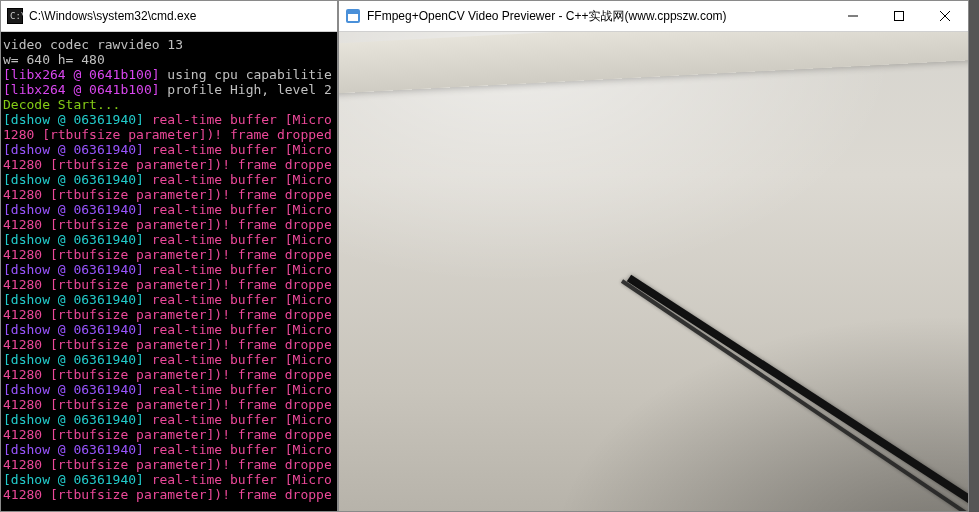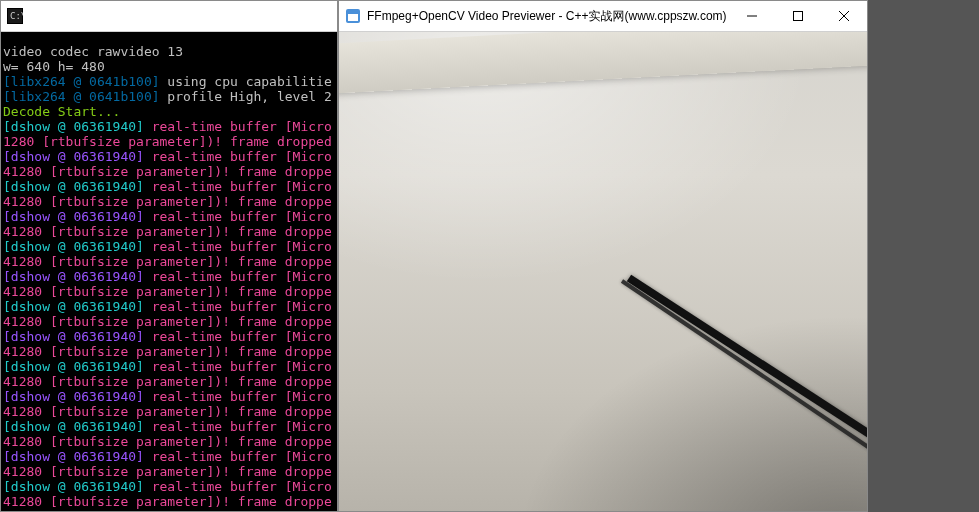--- a/index.html
+++ b/index.html
@@ -61,34 +61,34 @@
   
   #cmd-win { left: 0; top: 0; width: 338px; height: 512px; }
   #cmd-win .titlebar { background: #fff; }
   .cmd-body {
     flex: 1;
     background: #000;
     font-family: Consolas, "Lucida Console", monospace;
     font-size: 13px;
     line-height: 15px;
     color: #c0c0c0;
-    padding: 12px 2px 2px 2px;
+    padding: 5px 2px 2px 2px;
     overflow: hidden;
     white-space: pre;
   }
   .cmd-body .ln { display: block; white-space: pre; overflow: hidden; }
   .c-white  { color: #84cc16; }
   .c-grey   { color: #c0c0c0; }
-  .c-green  { color: #0369a1; }
+  .c-green  { color: #d946ef; }
   .c-cyan   { color: #22cccc; }
   .c-mag    { color: #ec4899; }
   .c-purple { color: #9955ff; }
 
   
-  #prev-win { left: 338px; top: 0; width: 530px; height: 512px; }
+  #prev-win { left: 338px; top: 0; width: 631px; height: 512px; }
   .prev-body {
     flex: 1;
     position: relative;
     overflow: hidden;
     background: linear-gradient(180deg, #d7d5cf 0%, #dcd9d2 30%, #c8c4bb 75%, #b7b3aa 100%);
   }
   .prev-body::before {
     content: "";
     position: absolute;
     left: -40px; right: -40px; top: -40px; bottom: -40px;
@@ -128,20 +128,21 @@
 
 <div id="cmd-win" class="win">
   <div class="titlebar">
     <span class="icon">
       <svg width="16" height="16" viewBox="0 0 16 16">
           <rect x="0" y="0" width="16" height="16" fill="#000"></rect>
           <rect x="1" y="1" width="14" height="14" fill="#1a1a1a"></rect>
           <text x="3" y="11" font-size="9" fill="#ccc" font-family="monospace">C:\</text>
         </svg>
     </span>
+    <span class="title-text">C:\Windows\system32\cmd.exe</span>
   </div>
   <div class="cmd-body" id="cmd-body"><span class="ln"><span class="c-grey">video codec rawvideo 13</span></span><span class="ln"><span class="c-grey">w= 640 h= 480</span></span><span class="ln"><span class="c-green">[libx264 @ 0641b100]</span><span class="c-grey"> using cpu capabilitie</span></span><span class="ln"><span class="c-green">[libx264 @ 0641b100]</span><span class="c-grey"> profile High, level 2</span></span><span class="ln"><span class="c-white">Decode Start...</span></span><span class="ln"><span class="c-cyan">[dshow @ 06361940]</span><span class="c-mag"> real-time buffer [Micro</span></span><span class="ln"><span class="c-mag">1280 [rtbufsize parameter])! frame dropped</span></span><span class="ln"><span class="c-purple">[dshow @ 06361940]</span><span class="c-mag"> real-time buffer [Micro</span></span><span class="ln"><span class="c-mag">41280 [rtbufsize parameter])! frame droppe</span></span><span class="ln"><span class="c-cyan">[dshow @ 06361940]</span><span class="c-mag"> real-time buffer [Micro</span></span><span class="ln"><span class="c-mag">41280 [rtbufsize parameter])! frame droppe</span></span><span class="ln"><span class="c-purple">[dshow @ 06361940]</span><span class="c-mag"> real-time buffer [Micro</span></span><span class="ln"><span class="c-mag">41280 [rtbufsize parameter])! frame droppe</span></span><span class="ln"><span class="c-cyan">[dshow @ 06361940]</span><span class="c-mag"> real-time buffer [Micro</span></span><span class="ln"><span class="c-mag">41280 [rtbufsize parameter])! frame droppe</span></span><span class="ln"><span class="c-purple">[dshow @ 06361940]</span><span class="c-mag"> real-time buffer [Micro</span></span><span class="ln"><span class="c-mag">41280 [rtbufsize parameter])! frame droppe</span></span><span class="ln"><span class="c-cyan">[dshow @ 06361940]</span><span class="c-mag"> real-time buffer [Micro</span></span><span class="ln"><span class="c-mag">41280 [rtbufsize parameter])! frame droppe</span></span><span class="ln"><span class="c-purple">[dshow @ 06361940]</span><span class="c-mag"> real-time buffer [Micro</span></span><span class="ln"><span class="c-mag">41280 [rtbufsize parameter])! frame droppe</span></span><span class="ln"><span class="c-cyan">[dshow @ 06361940]</span><span class="c-mag"> real-time buffer [Micro</span></span><span class="ln"><span class="c-mag">41280 [rtbufsize parameter])! frame droppe</span></span><span class="ln"><span class="c-purple">[dshow @ 06361940]</span><span class="c-mag"> real-time buffer [Micro</span></span><span class="ln"><span class="c-mag">41280 [rtbufsize parameter])! frame droppe</span></span><span class="ln"><span class="c-cyan">[dshow @ 06361940]</span><span class="c-mag"> real-time buffer [Micro</span></span><span class="ln"><span class="c-mag">41280 [rtbufsize parameter])! frame droppe</span></span><span class="ln"><span class="c-purple">[dshow @ 06361940]</span><span class="c-mag"> real-time buffer [Micro</span></span><span class="ln"><span class="c-mag">41280 [rtbufsize parameter])! frame droppe</span></span><span class="ln"><span class="c-cyan">[dshow @ 06361940]</span><span class="c-mag"> real-time buffer [Micro</span></span><span class="ln"><span class="c-mag">41280 [rtbufsize parameter])! frame droppe</span></span></div>
 </div>
 
 <div id="prev-win" class="win">
   <div class="titlebar">
     <span class="icon">
       <svg width="16" height="16" viewBox="0 0 16 16">
           <rect x="1" y="1" width="14" height="14" rx="2" fill="#4a90d9"></rect>
           <rect x="3" y="3" width="10" height="10" fill="#fff"></rect>

